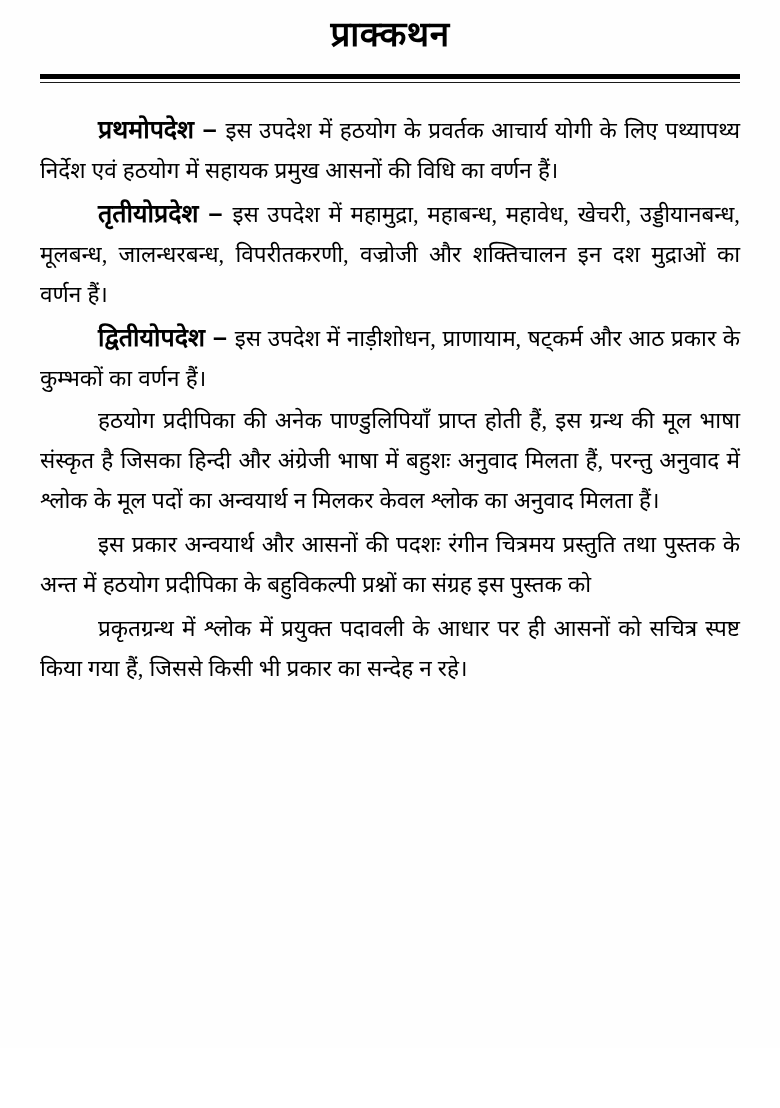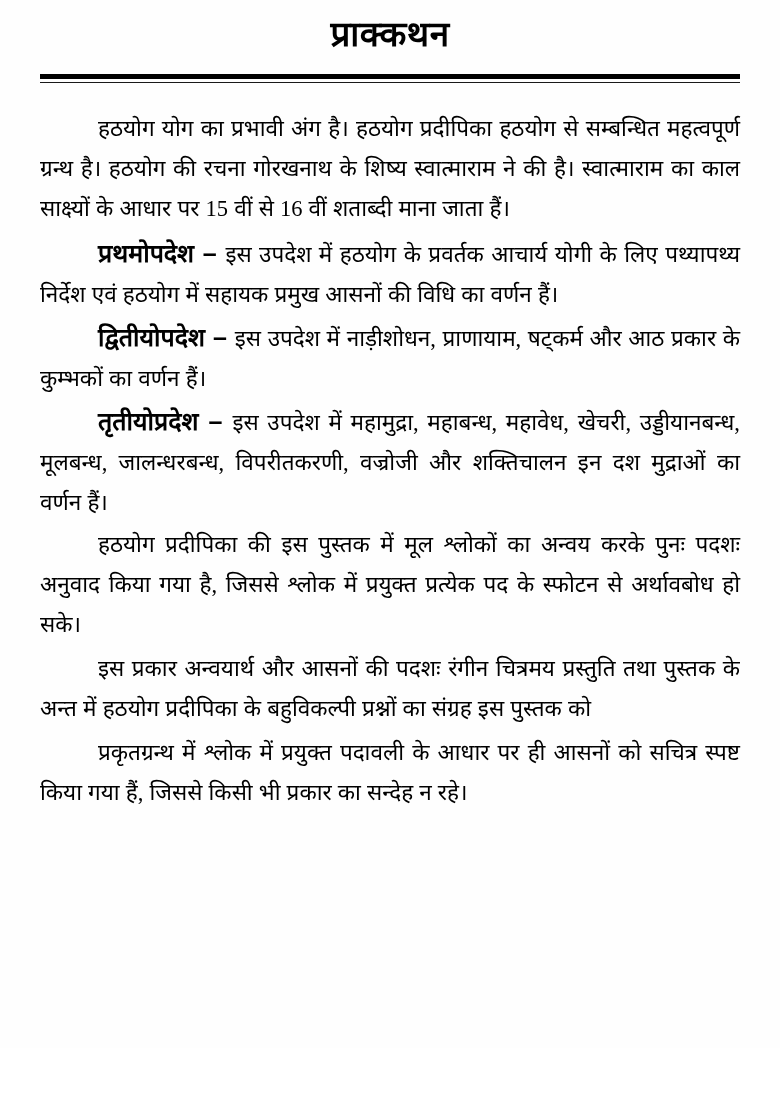--- a/index.html
+++ b/index.html
@@ -110,42 +110,39 @@
   </div>
 
   <div class="rule-block">
     <div class="rule-thick"></div>
     <div class="rule-gap"></div>
     <div class="rule-thin"></div>
   </div>
 
   <div class="body-block">
 
-    <p class="para">
-      <span>हठयोग योग का प्रभावी अंग है। हठयोग प्रदीपिका हठयोग से सम्बन्धित महत्वपूर्ण ग्रन्थ है। हठयोग की रचना गोरखनाथ के शिष्य स्वात्माराम ने की है। स्वात्माराम का काल साक्ष्यों के आधार पर 15 वीं से 16 वीं शताब्दी माना जाता हैं।</span>
-    </p>
 
 
     <p class="para upadesha">
       <span class="lead">प्रथमोपदेश – </span><span>इस उपदेश में हठयोग के प्रवर्तक आचार्य योगी के लिए पथ्यापथ्य निर्देश एवं हठयोग में सहायक प्रमुख आसनों की विधि का वर्णन हैं।</span>
     </p>
 
     <p class="para upadesha">
+      <span class="lead">तृतीयोप्रदेश – </span><span>इस उपदेश में महामुद्रा, महाबन्ध, महावेध, खेचरी, उड्डीयानबन्ध, मूलबन्ध, जालन्धरबन्ध, विपरीतकरणी, वज्रोजी और शक्तिचालन इन दश मुद्राओं का वर्णन हैं।</span>
+    </p>
+
+    <p class="para upadesha">
       <span class="lead">द्वितीयोपदेश – </span><span>इस उपदेश में नाड़ीशोधन, प्राणायाम, षट्कर्म और आठ प्रकार के कुम्भकों का वर्णन हैं।</span>
     </p>
 
-    <p class="para upadesha">
-      <span class="lead">तृतीयोप्रदेश – </span><span>इस उपदेश में महामुद्रा, महाबन्ध, महावेध, खेचरी, उड्डीयानबन्ध, मूलबन्ध, जालन्धरबन्ध, विपरीतकरणी, वज्रोजी और शक्तिचालन इन दश मुद्राओं का वर्णन हैं।</span>
+
+    <p class="para">
+      <span>हठयोग प्रदीपिका की अनेक पाण्डुलिपियाँ प्राप्त होती हैं, इस ग्रन्थ की मूल भाषा संस्कृत है जिसका हिन्दी और अंग्रेजी भाषा में बहुशः अनुवाद मिलता हैं, परन्तु अनुवाद में श्लोक के मूल पदों का अन्वयार्थ न मिलकर केवल श्लोक का अनुवाद मिलता हैं।</span>
     </p>
 
-
-
-    <p class="para">
-      <span>हठयोग प्रदीपिका की इस पुस्तक में मूल श्लोकों का अन्वय करके पुनः पदशः अनुवाद किया गया है, जिससे श्लोक में प्रयुक्त प्रत्येक पद के स्फोटन से अर्थावबोध हो सके।</span>
-    </p>
 
     <p class="para clipped">
       <span>इस प्रकार अन्वयार्थ और आसनों की पदशः रंगीन चित्रमय प्रस्तुति तथा पुस्तक के अन्त में हठयोग प्रदीपिका के बहुविकल्पी प्रश्नों का संग्रह इस पुस्तक को</span>
     </p>
 
     <p class="para">
       <span>प्रकृतग्रन्थ में श्लोक में प्रयुक्त पदावली के आधार पर ही आसनों को सचित्र स्पष्ट किया गया हैं, जिससे किसी भी प्रकार का सन्देह न रहे।</span>
     </p>
 
   </div>

